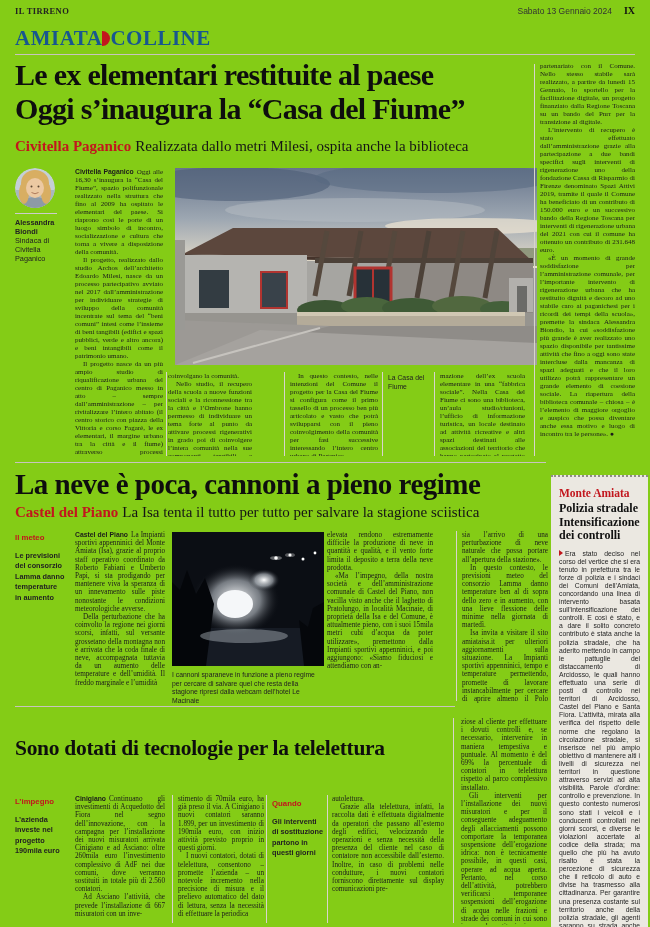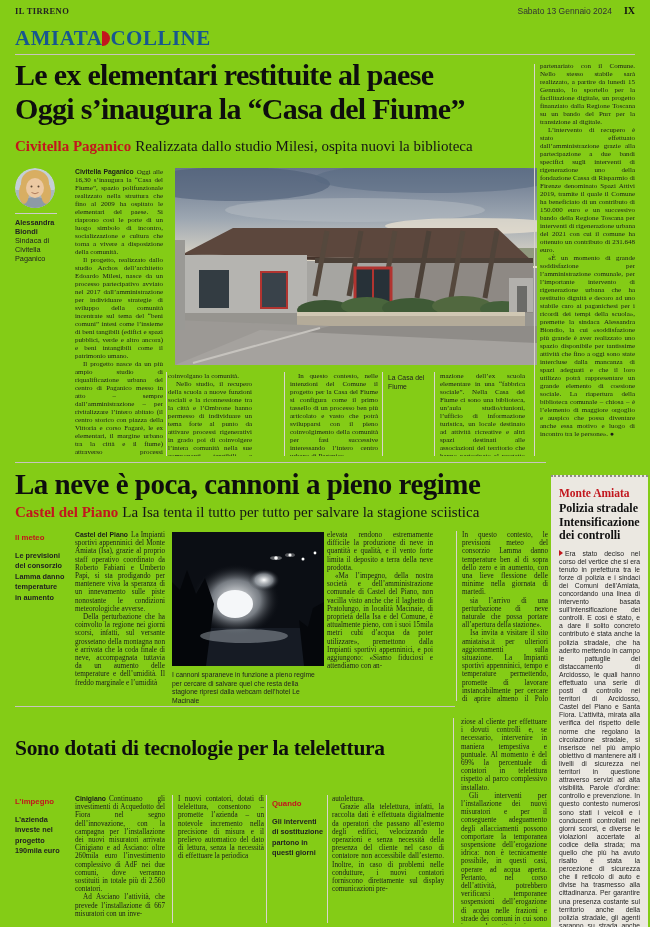--- a/index.html
+++ b/index.html
@@ -68,21 +68,21 @@
   <div class="abs section" style="left:15px; top:26px;">
     <span>AMIATA</span>
     <span class="halfmoon"></span>
     <span>COLLINE</span>
   </div>
   <div class="hr" style="left:15px; top:54px; width:620px;"></div>
 
   <div class="abs h1 a1h" style="left:15px; top:58px;">Le ex elementari restituite al paese</div>
   <div class="abs h1 a1h" style="left:15px; top:92px;">Oggi s’inaugura la “Casa del Fiume”</div>
   <div class="abs kicker k1" style="left:15px; top:138px;">
-    <span class="loc">Civitella Paganico</span><span>Realizzata dallo studio Milesi, ospita nuovi la biblioteca</span>
+    <span class="loc">Civitella Paganico</span><span>Realizzata dallo metri Milesi, ospita anche la biblioteca</span>
   </div>
 
   <div class="bio" style="left:15px; top:168px; width:46px;">
     <span class="avatar">
       <svg viewBox="0 0 40 40">
         <defs>
             <clipPath id="av">
               <circle cx="20" cy="20" r="20"></circle>
             </clipPath>
           </defs>
@@ -240,22 +240,22 @@
   <div class="caption" style="left:172px; top:671px; width:152px;">I cannoni sparaneve in funzione a pieno regime per cercare di salvare quel che resta della stagione ripresi dalla webcam dell’hotel Le Macinaie</div>
 
   <div class="bodycol f72" style="left:327px; top:531px; width:106px; height:172px;">
     <div class="plist cont">
         <p>elevata rendono estremamente difficile la produzione di neve in quantità e qualità, e il vento forte limita il deposito a terra della neve prodotta.</p>
         <p>«Ma l’impegno, della nostra società e dell’amministrazione comunale di Castel del Piano, non vacilla visto anche che il laghetto di Pratolungo, in località Macinaie, di proprietà della Isa e del Comune, è attualmente pieno, con i suoi 15mila metri cubi d’acqua da poter utilizzare», premettono dalla Impianti sportivi appenninici, e poi aggiungono: «Siamo fiduciosi e attendiamo con an-</p>
       </div>
   </div>
   <div class="bodycol f72" style="left:462px; top:531px; width:86px; height:172px;">
     <div class="plist cont">
+        <p>sia l’arrivo di una perturbazione di neve naturale che possa portare all’apertura della stazione».</p>
         <p>In questo contesto, le previsioni meteo del consorzio Lamma danno temperature ben al di sopra dello zero e in aumento, con una lieve flessione delle minime nella giornata di martedì.</p>
-        <p>sia l’arrivo di una perturbazione di neve naturale che possa portare all’apertura della stazione».</p>
         <p>Isa invita a visitare il sito amiataisa.it per ulteriori aggiornamenti sulla situazione. La Impianti sportivi appenninici, tempo e temperature permettendo, promette di lavorare instancabilmente per cercare di aprire almeno il Polo Macinaie; prima possibile. ●</p>
       </div>
   </div>
   <div class="vr" style="left:456px; top:531px; height:170px;"></div>
 
   <div class="hr" style="left:15px; top:706px; width:440px;"></div>
   <div class="abs h1 a3h" style="left:15px; top:736px;">Sono dotati di tecnologie per la telelettura</div>
 
   <div class="rail" style="left:15px; top:797px; width:50px;">
     <span class="rlabel">L’impegno</span>
@@ -263,20 +263,21 @@
   </div>
 
   <div class="bodycol f72" style="left:75px; top:795px; width:90px; height:130px;">
     <p class="lead-p"><span class="lead">Cinigiano</span><span>Continuano gli investimenti di Acquedotto del Fiora nel segno dell’innovazione, con la campagna per l’installazione dei nuovi misuratori arrivata Cinigiano e ad Asciano: oltre 260mila euro l’investimento complessivo di AdF nei due comuni, dove verranno sostituiti in totale più di 2.560 contatori.</span></p>
     <div class="plist">
         <p>Ad Asciano l’attività, che prevede l’installazione di 667 misuratori con un inve-</p>
       </div>
   </div>
   <div class="bodycol f72" style="left:178px; top:795px; width:86px; height:130px;">
     <div class="plist cont">
+        <p>stimento di 70mila euro, ha già preso il via. A Cinigiano i nuovi contatori saranno 1.899, per un investimento di 190mila euro, con inizio attività previsto proprio in questi giorni.</p>
         <p>I nuovi contatori, dotati di telelettura, consentono – promette l’azienda – un notevole incremento nella precisione di misura e il prelievo automatico del dato di lettura, senza la necessità di effettuare la periodica</p>
       </div>
   </div>
 
   <div class="rail" style="left:272px; top:799px; width:52px;">
     <span class="rlabel">Quando</span>
     <span>Gli interventi di sostituzione partono in questi giorni</span>
   </div>
 
   <div class="bodycol f72" style="left:332px; top:795px; width:112px; height:130px;">

